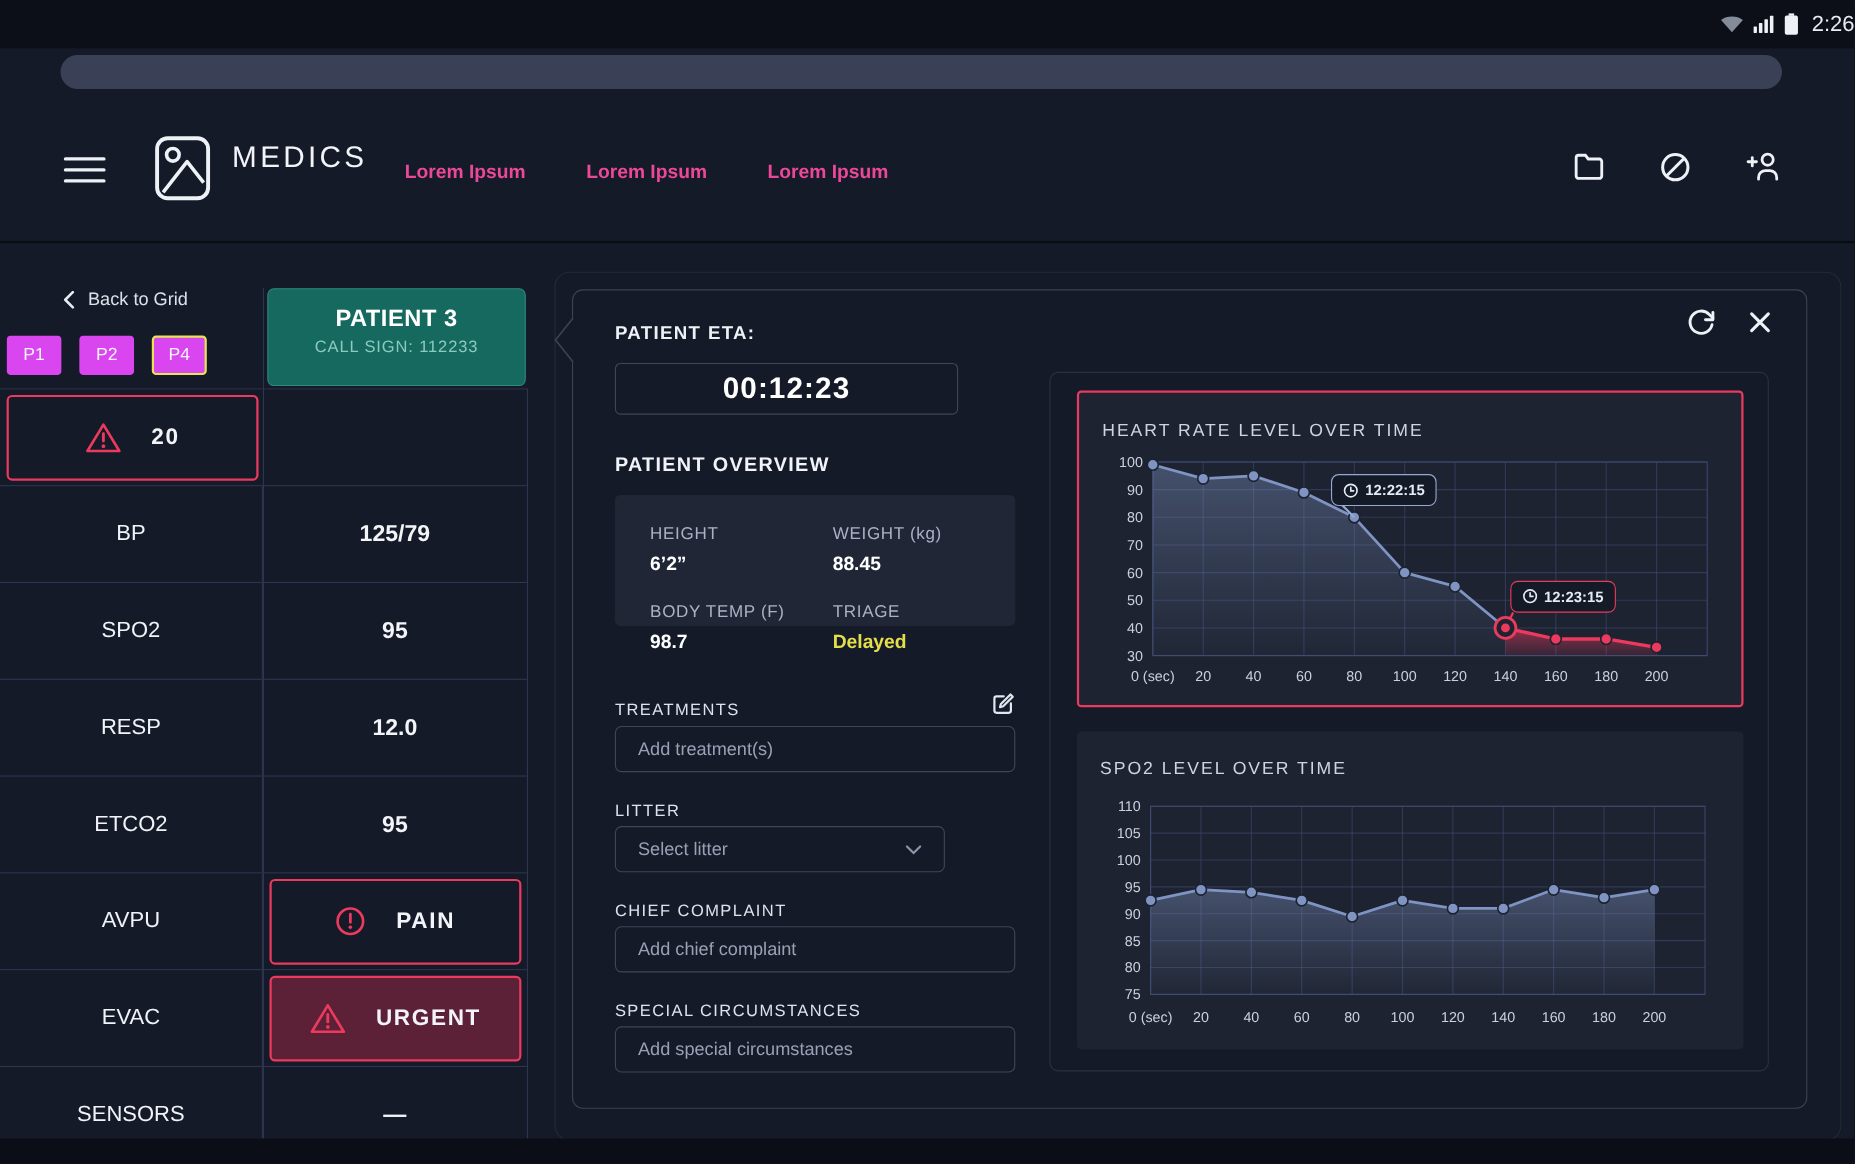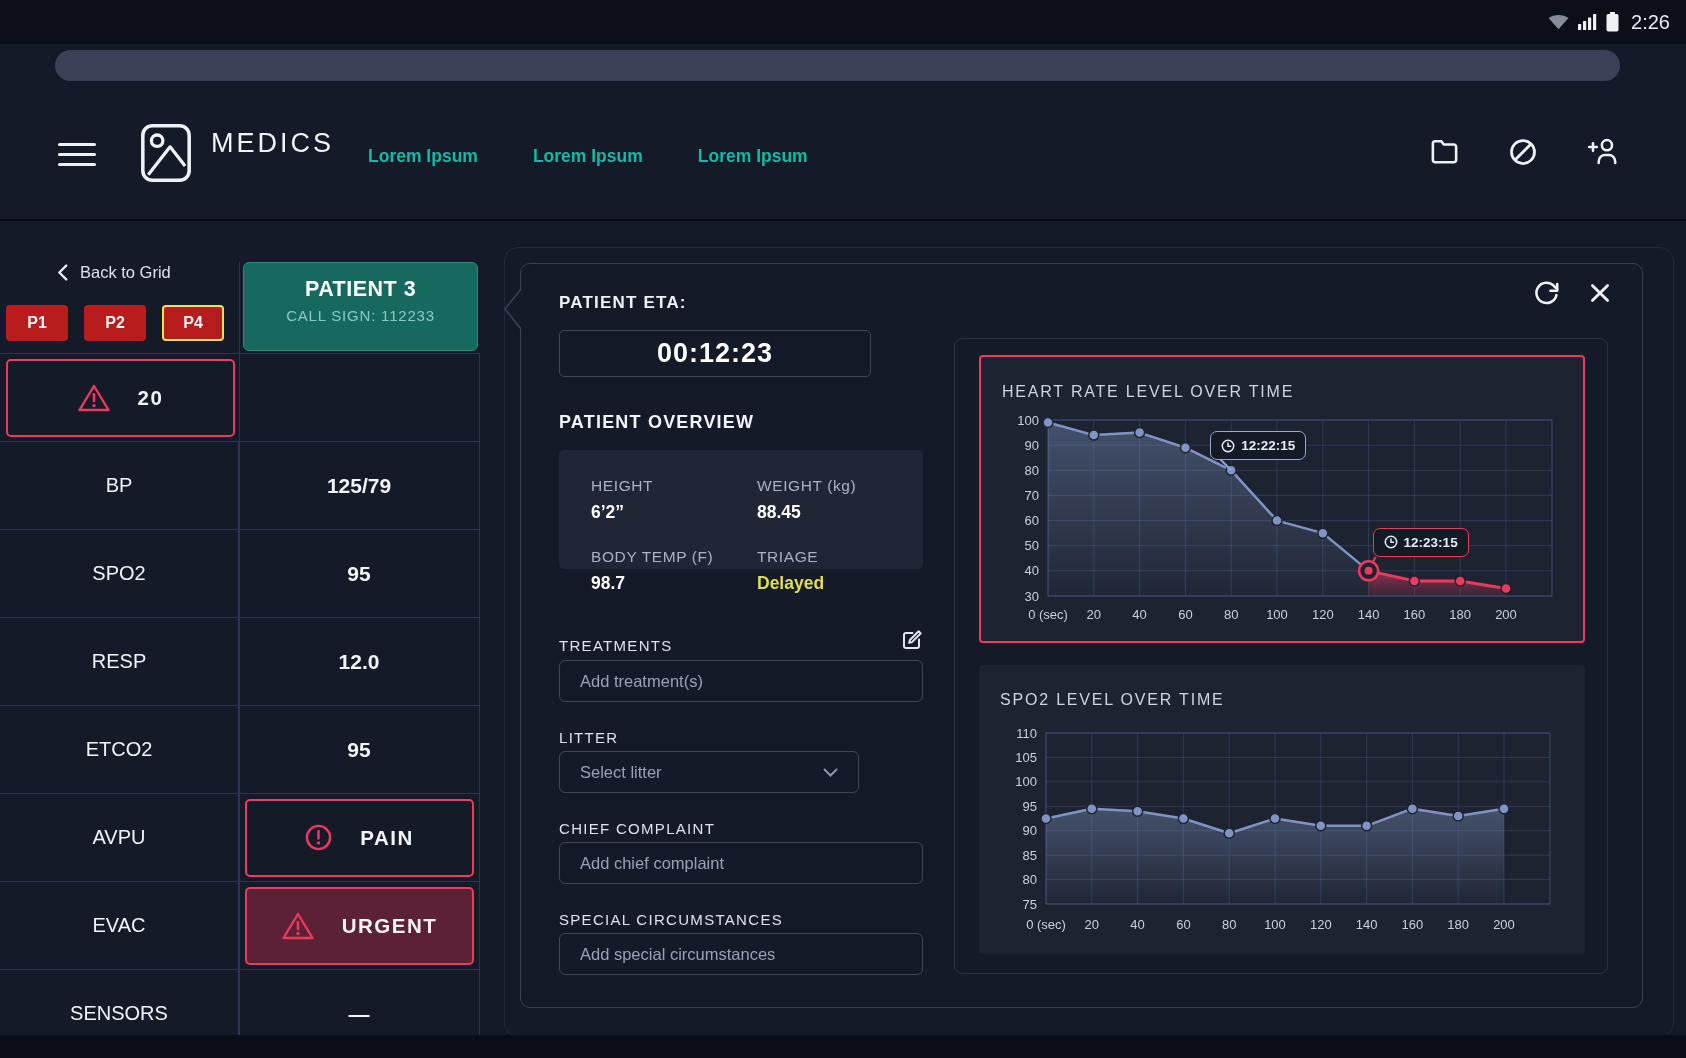--- a/index.html
+++ b/index.html
@@ -1,39 +1,39 @@
 <!DOCTYPE html>
 <html><head>
 <meta charset="utf-8">
 <style>
   html,body{margin:0;padding:0;background:#0c0f17;}
   .screen{position:relative;width:1686px;height:1058px;overflow:hidden;background:#151a28;
           font-family:"Liberation Sans",sans-serif;color:#eef1f6;}
   
   .statusbar{position:absolute;left:0;top:0;width:1686px;height:44px;background:#0c0f17;
-             display:flex;align-items:center;justify-content:flex-end;gap:9px;padding-right:16px;box-sizing:border-box;}
+             display:flex;align-items:center;justify-content:flex-end;gap:9px;box-sizing:border-box;}
   .status-time{font-size:20px;color:#e9ecf2;margin-left:3px;}
   
   .scrubber{position:absolute;left:55px;top:50px;width:1565px;height:31px;border-radius:16px;background:#3a4156;}
   
   .hamburger{position:absolute;left:58px;top:141px;width:38px;height:27px;background:none;border:none;cursor:pointer;padding:0;}
   .hamburger span{display:block;height:3.4px;background:#eef1f6;border-radius:2px;margin-bottom:6.5px;}
   .logo{position:absolute;left:140px;top:123px;}
   .brand-text{position:absolute;left:211px;top:128px;font-size:27px;letter-spacing:3px;color:#f2f4f8;font-weight:500;}
   .nav{position:absolute;left:368px;top:146px;display:flex;gap:55px;}
-  .navitem{font-size:17.5px;font-weight:bold;color:#14b8a6;cursor:pointer;}
+  .navitem{font-size:17.5px;font-weight:bold;color:#ec4899;cursor:pointer;}
   .actions{position:absolute;left:1429px;top:136px;display:flex;gap:48px;align-items:center;}
   .iconbtn{background:none;border:none;padding:0;cursor:pointer;line-height:0;}
   .hdr-divider{position:absolute;left:0;top:219px;width:1686px;height:2px;background:#090c12;}
   
   .back-link{position:absolute;left:56px;top:263px;display:flex;align-items:center;gap:11px;cursor:pointer;}
   .back-label{font-size:16.5px;color:#dde1ea;}
   .ptabs{position:absolute;left:6px;top:305px;display:flex;gap:16px;}
-  .ptab{width:62px;height:36px;background:#b91c1c;border:2px solid transparent;border-radius:4px;
-        color:#f2f4f8;font-size:16px;font-weight:bold;font-family:"Liberation Sans",sans-serif;cursor:pointer;box-sizing:border-box;}
+  .ptab{width:50px;height:36px;background:#d946ef;border:2px solid transparent;border-radius:4px;
+        color:#f2f4f8;font-size:16px;font-weight:normal;font-family:"Liberation Sans",sans-serif;cursor:pointer;box-sizing:border-box;}
   .ptab.active{border-color:#e8e455;}
   .vdivider{position:absolute;left:239px;top:262px;width:1px;height:773px;background:#2c3650;}
   .patient-card{position:absolute;left:243px;top:262px;width:235px;height:89px;background:#15695e;
                 border:1px solid #2e8a7c;border-radius:6px;box-sizing:border-box;text-align:center;cursor:pointer;}
   .pc-title{margin-top:14px;font-size:21.5px;font-weight:bold;letter-spacing:.5px;color:#ffffff;}
   .pc-callsign{margin-top:5px;font-size:15px;letter-spacing:.8px;color:#8ccac0;}
   .vitals{position:absolute;left:0;top:353px;width:480px;height:682px;overflow:hidden;border-right:1px solid #2c3650;box-sizing:border-box;}
   .vrow{position:relative;height:88px;border-top:1px solid #2c3650;display:flex;box-sizing:border-box;}
   .vlabel{width:239px;display:flex;align-items:center;justify-content:center;font-size:20px;color:#f0f3f7;border-right:1px solid #2c3650;box-sizing:border-box;}
   .vcell{width:240px;display:flex;align-items:center;justify-content:center;font-weight:bold;font-size:21px;color:#f2f4f8;}

